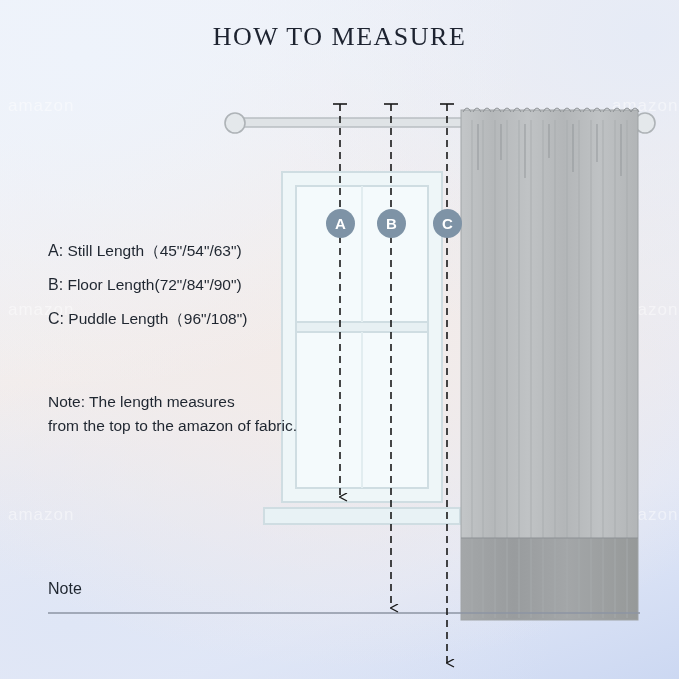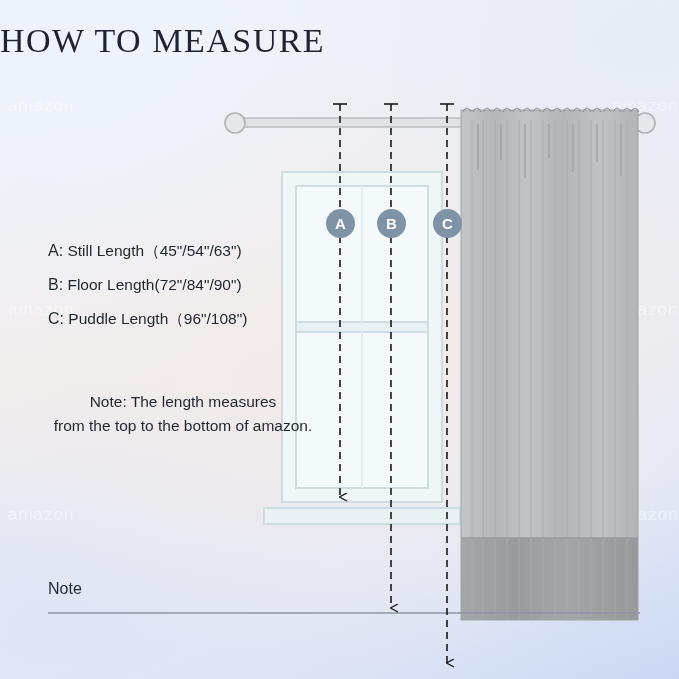--- a/index.html
+++ b/index.html
@@ -21,23 +21,23 @@
       radial-gradient(ellipse 100% 80% at 95% 5%, #e6ebf6 0%, rgba(230,235,246,0) 60%),
       radial-gradient(ellipse 110% 75% at 50% 52%, #f3ebe8 0%, rgba(243,235,232,0) 62%),
       radial-gradient(ellipse 120% 60% at 10% 92%, #dfe6f6 0%, rgba(223,230,246,0) 60%),
       linear-gradient(160deg, #eef2fa 0%, #f2eeee 42%, #e2e8f7 78%, #ccd8f2 100%);
   }
   .title {
     position: absolute;
     top: 22px;
     left: 0;
     width: 679px;
-    text-align: left;
+    text-align: center;
     font-family: "Liberation Serif", serif;
-    font-size: 34px;
+    font-size: 26px;
     letter-spacing: 1.5px;
     color: #1d2330;
   }
   
   .legend {
     position: absolute;
     left: 48px;
     top: 243px;
     width: 260px;
     color: #1f2630;
@@ -52,21 +52,20 @@
     font-size: 16px;
   }
   .note {
     position: absolute;
     left: 48px;
     top: 390px;
     width: 270px;
     font-size: 15.5px;
     line-height: 24px;
     color: #1f2630;
-    text-align: center;
   }
   .floor-label {
     position: absolute;
     left: 48px;
     top: 580px;
     font-size: 16px;
     color: #1f2630;
   }
   svg.scene {
     position: absolute;
@@ -233,17 +232,17 @@
     </div>
     <div class="legend-row">
       <span class="legend-key">C:</span>
       <span>Puddle Length（96"/108")</span>
     </div>
   </div>
 
   <div class="note">
     <span>Note:</span>
     <span>The length measures</span><br>
-    <span>from the top to the bottom of amazon.</span>
+    <span>from the top to the amazon of fabric.</span>
   </div>
 
   <div class="floor-label">Note</div>
 </div>
 
 </body></html>

